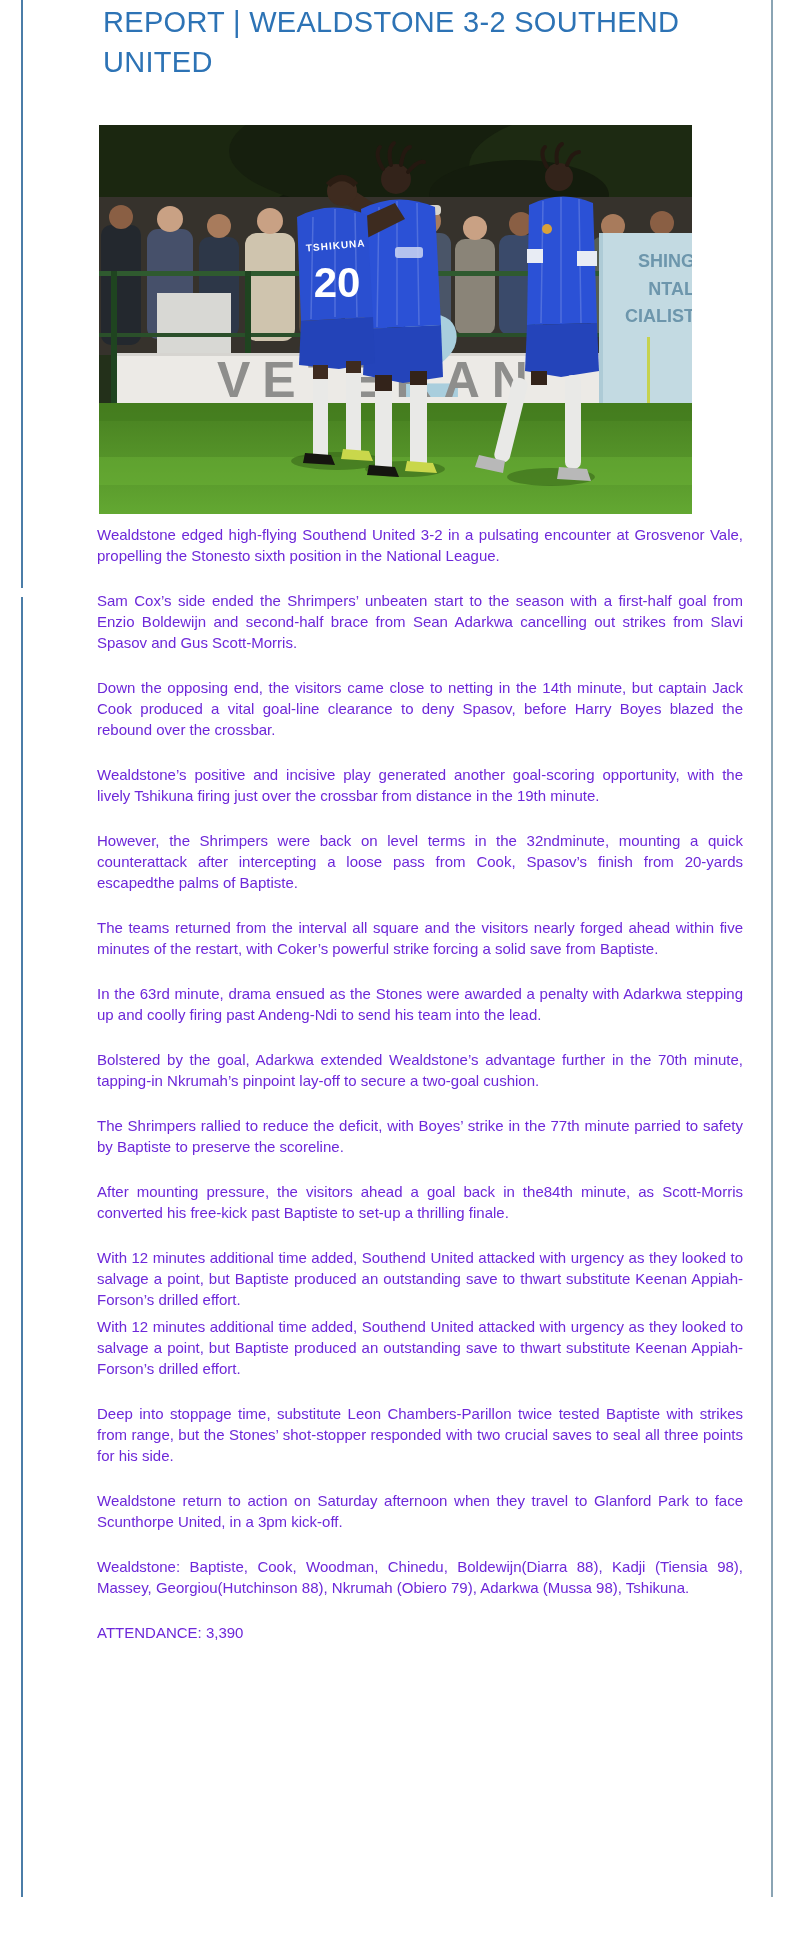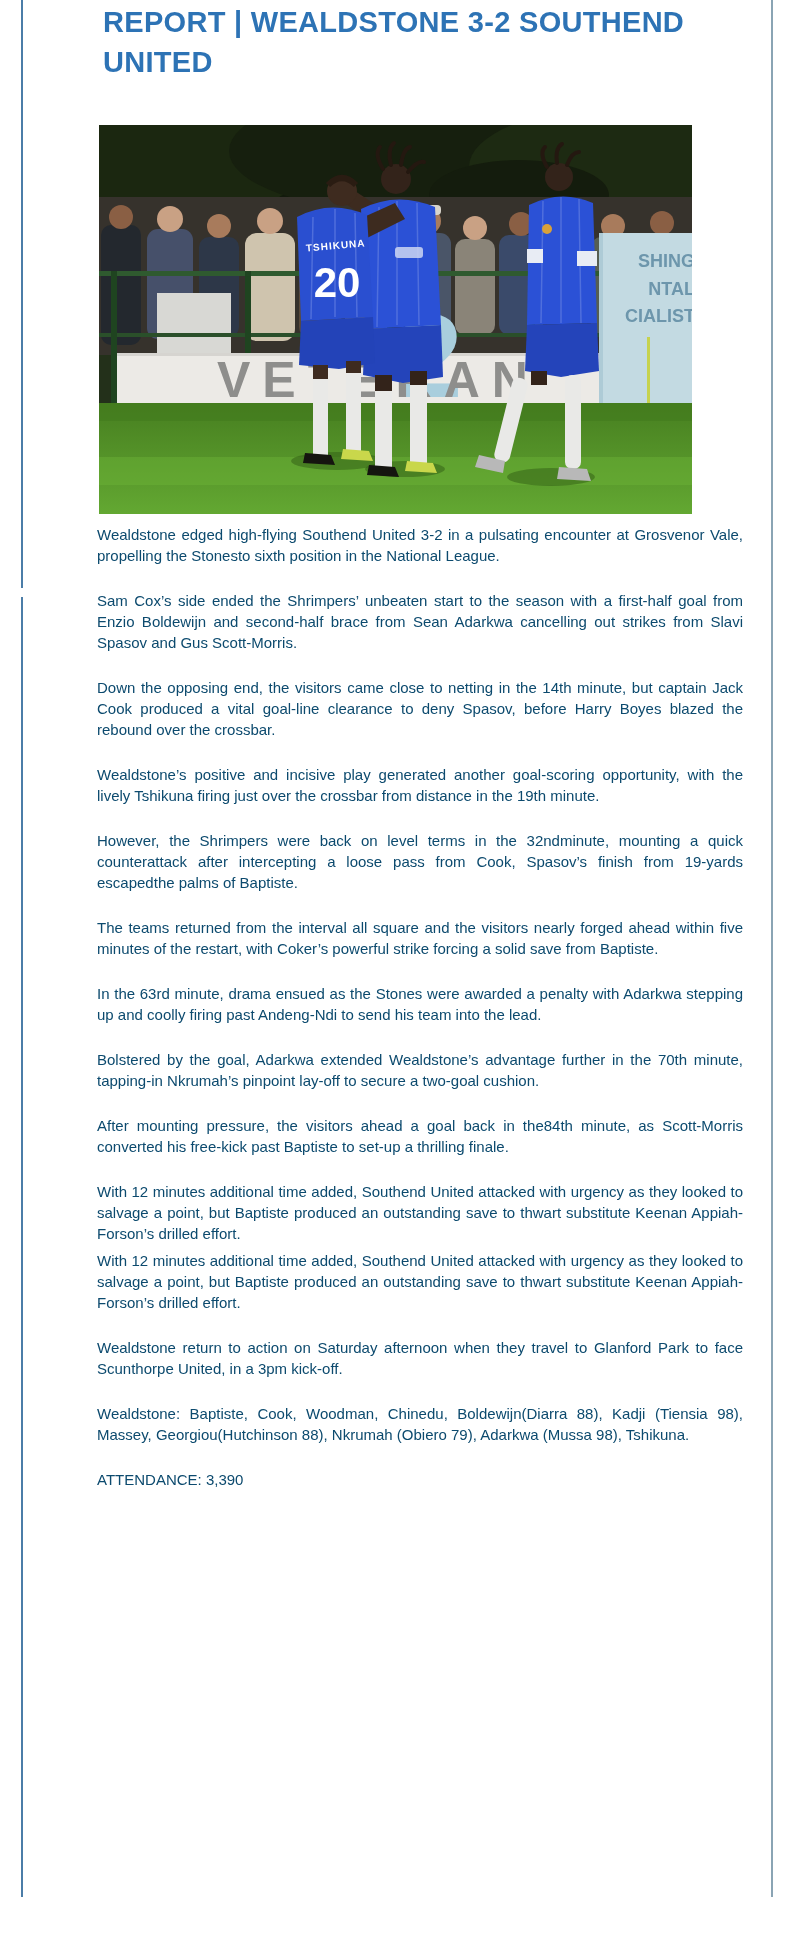--- a/index.html
+++ b/index.html
@@ -15,35 +15,35 @@
   #vl-left-2  { left: 21px;  top: 597px; height: 1300px; background: #4b7da8; }
   #vl-right   { left: 771px; top: 0;     height: 1897px; background: #8aa4b4; }
 
   .content { position: absolute; left: 97px; top: 0; width: 646px; }
 
   h1.title {
     margin: 2px 0 0 6px;
     width: 630px;
     font-size: 29px;
     line-height: 40px;
-    font-weight: 700;
+    font-weight: 400;
     letter-spacing: 0.3px;
     color: #2d73b5;
   }
 
   .photo-wrap { margin: 43px 0 0 2px; width: 593px; height: 389px; }
   .photo-wrap svg { display: block; }
   svg text { font-family: "Liberation Sans", sans-serif; }
 
   .body-text { margin-top: 10px; }
   .body-text p {
     margin: 0 0 24px 0;
     font-size: 15px;
     line-height: 21px;
-    color: #0c4a6e;
+    color: #6d28d9;
     text-align: justify;
   }
   .body-text p.tight { margin-bottom: 6px; }
   .body-text p.last { margin-bottom: 0; }
 </style>
 </head>
 <body>
 
 <div class="vline" id="vl-left-1"></div>
 <div class="vline" id="vl-left-2"></div>
@@ -186,25 +186,27 @@
         <path d="M460 342 L488 344 L492 356 L458 354 Z" fill="#b8b8b8"></path>
       </g>
     </svg>
   </div>
 
   <div class="body-text">
     <p>Wealdstone edged high-flying Southend United 3-2 in a pulsating encounter at Grosvenor Vale, propelling the Stonesto sixth position in the National League.</p>
     <p>Sam Cox’s side ended the Shrimpers’ unbeaten start to the season with a first-half goal from Enzio Boldewijn and second-half brace from Sean Adarkwa cancelling out strikes from Slavi Spasov and Gus Scott-Morris.</p>
     <p>Down the opposing end, the visitors came close to netting in the 14th minute, but captain Jack Cook produced a vital goal-line clearance to deny Spasov, before Harry Boyes blazed the rebound over the crossbar.</p>
     <p>Wealdstone’s positive and incisive play generated another goal-scoring opportunity, with the lively Tshikuna firing just over the crossbar from distance in the 19th minute.</p>
-    <p>However, the Shrimpers were back on level terms in the 32ndminute, mounting a quick counterattack after intercepting a loose pass from Cook, Spasov’s finish from 19-yards escapedthe palms of Baptiste.</p>
+    <p>However, the Shrimpers were back on level terms in the 32ndminute, mounting a quick counterattack after intercepting a loose pass from Cook, Spasov’s finish from 20-yards escapedthe palms of Baptiste.</p>
     <p>The teams returned from the interval all square and the visitors nearly forged ahead within five minutes of the restart, with Coker’s powerful strike forcing a solid save from Baptiste.</p>
     <p>In the 63rd minute, drama ensued as the Stones were awarded a penalty with Adarkwa stepping up and coolly firing past Andeng-Ndi to send his team into the lead.</p>
     <p>Bolstered by the goal, Adarkwa extended Wealdstone’s advantage further in the 70th minute, tapping-in Nkrumah’s pinpoint lay-off to secure a two-goal cushion.</p>
+    <p>The Shrimpers rallied to reduce the deficit, with Boyes’ strike in the 77th minute parried to safety by Baptiste to preserve the scoreline.</p>
     <p>After mounting pressure, the visitors ahead a goal back in the84th minute, as Scott-Morris converted his free-kick past Baptiste to set-up a thrilling finale.</p>
     <p class="tight">With 12 minutes additional time added, Southend United attacked with urgency as they looked to salvage a point, but Baptiste produced an outstanding save to thwart substitute Keenan Appiah-Forson’s drilled effort.</p>
     <p>With 12 minutes additional time added, Southend United attacked with urgency as they looked to salvage a point, but Baptiste produced an outstanding save to thwart substitute Keenan Appiah-Forson’s drilled effort.</p>
+    <p>Deep into stoppage time, substitute Leon Chambers-Parillon twice tested Baptiste with strikes from range, but the Stones’ shot-stopper responded with two crucial saves to seal all three points for his side.</p>
     <p>Wealdstone return to action on Saturday afternoon when they travel to Glanford Park to face Scunthorpe United, in a 3pm kick-off.</p>
     <p>Wealdstone: Baptiste, Cook, Woodman, Chinedu, Boldewijn(Diarra 88), Kadji (Tiensia 98), Massey, Georgiou(Hutchinson 88), Nkrumah (Obiero 79), Adarkwa (Mussa 98), Tshikuna.</p>
     <p class="last">ATTENDANCE: 3,390</p>
   </div>
 
 </div>
 
 </body></html>

